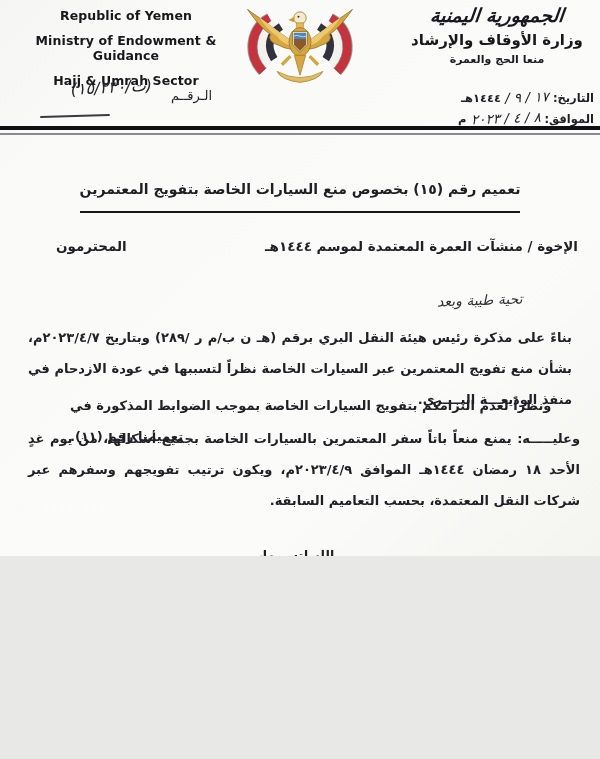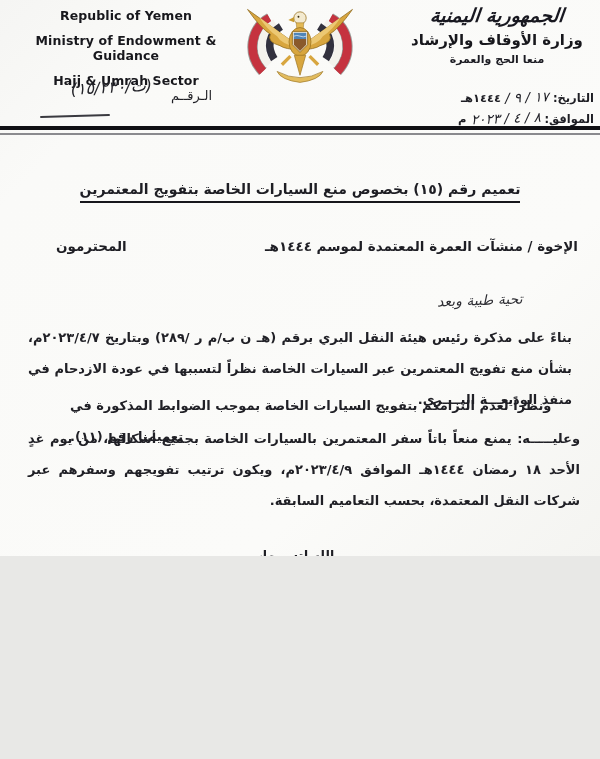--- a/index.html
+++ b/index.html
@@ -36,21 +36,21 @@
   .date-line { font-size:11.5px; font-weight:700; line-height:20px; white-space:nowrap; }
   .hand { font-style:italic; font-weight:400; font-size:13.5px; color:#1f1f26;
           display:inline-block; transform:rotate(-2deg); }
 
   .rule-thick { position:absolute; left:0; right:0; top:126px; height:4px; background:#101014; }
   .rule-thin  { position:absolute; left:0; right:0; top:133px; height:2px; background:#8a8a8e; }
 
   
   .title-wrap { position:absolute; left:0; right:0; top:179px; text-align:center; direction:rtl; }
   .title-wrap span { display:inline-block; font-weight:700; font-size:14px;
-                     border-bottom:2px solid #17171c; padding-bottom:4px; }
+                     border-bottom:2px solid #17171c; padding-bottom:14px; }
   .addressee { position:absolute; right:22px; top:238px; direction:rtl;
                font-weight:700; font-size:13.5px; }
   .honorific { position:absolute; left:56px; top:238px; direction:rtl;
                font-weight:700; font-size:13.5px; }
   .greeting { position:absolute; right:78px; top:292px; direction:rtl;
               font-style:italic; font-size:14px; color:#2c2c32; transform:rotate(-2deg);
               letter-spacing:-.5px; }
   .para { position:absolute; direction:rtl; text-align:justify; font-weight:700;
           font-size:13px; line-height:31px; color:#202026; }
   .p1 { top:322px; right:28px; left:28px; }

